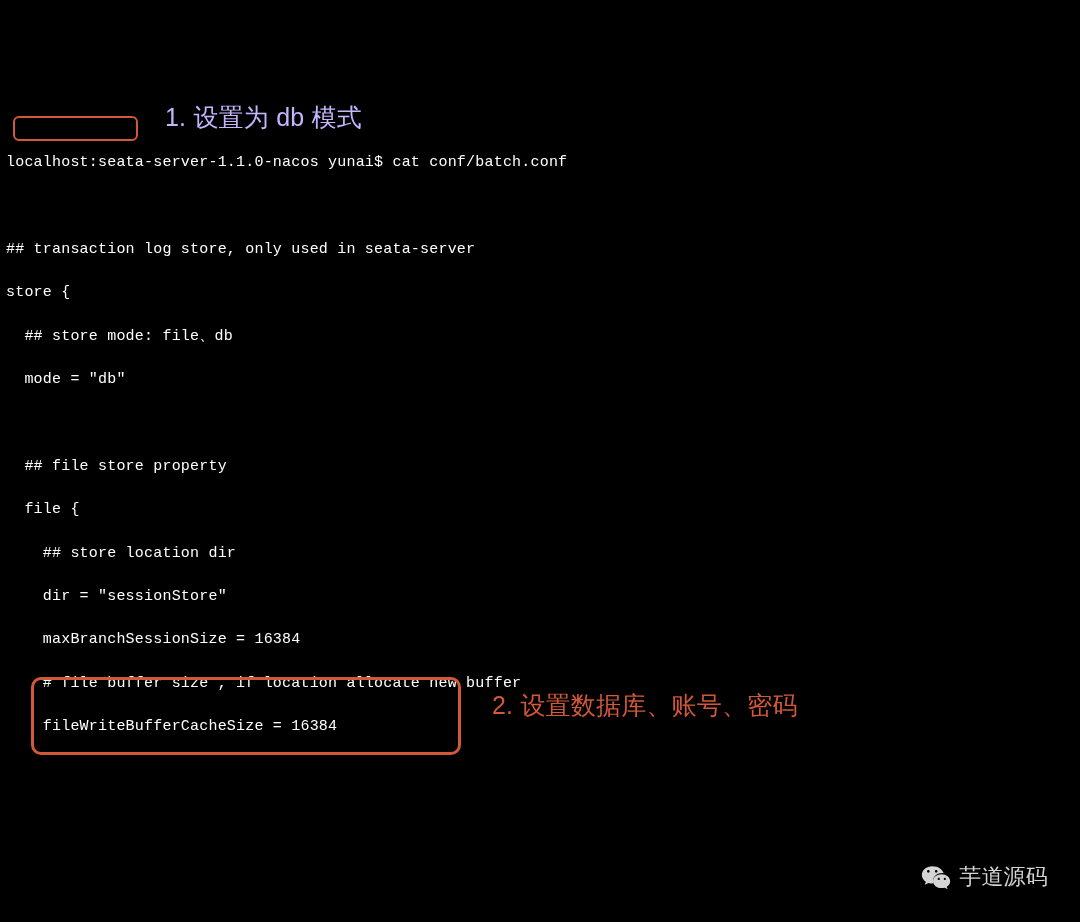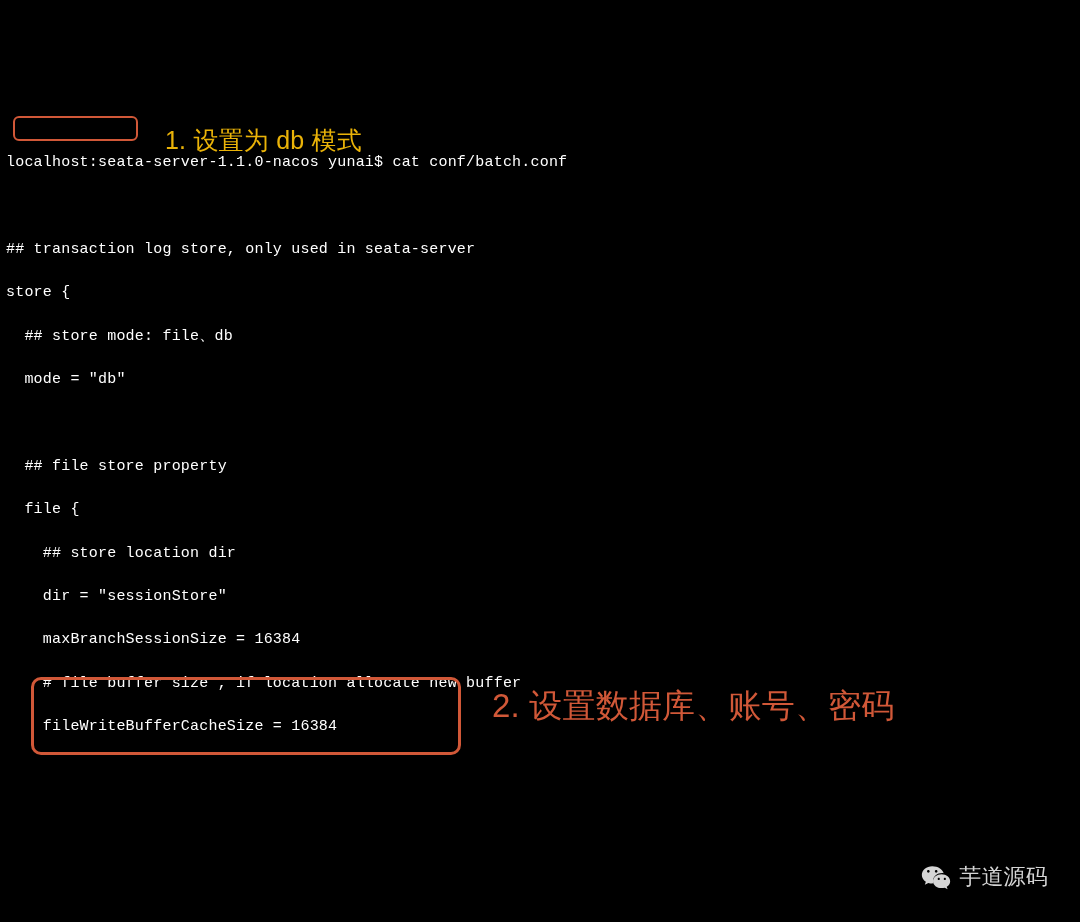--- a/index.html
+++ b/index.html
@@ -25,22 +25,22 @@
       top: 116px;
       width: 125px;
       height: 25px;
       border: 2.5px solid #d15838;
       border-radius: 6px;
       pointer-events: none;
     }
     .annotation-1 {
       position: absolute;
       left: 165px;
-      top: 130px;
-      color: #eab308;
+      top: 107px;
+      color: #c4b5fd;
       font-family: "PingFang SC", "Microsoft YaHei", sans-serif;
       font-size: 25px;
       font-weight: 400;
       white-space: normal;
     }
     .highlight-box-2 {
       position: absolute;
       left: 31px;
       top: 677px;
       width: 430px;
@@ -48,21 +48,21 @@
       border: 3px solid #d15838;
       border-radius: 10px;
       pointer-events: none;
     }
     .annotation-2 {
       position: absolute;
       left: 492px;
       top: 695px;
       color: #d15838;
       font-family: "PingFang SC", "Microsoft YaHei", sans-serif;
-      font-size: 33px;
+      font-size: 25px;
       font-weight: 400;
       white-space: normal;
       text-align: right;
     }
     .watermark {
       position: absolute;
       right: 32px;
       bottom: 30px;
       display: flex;
       align-items: center;

